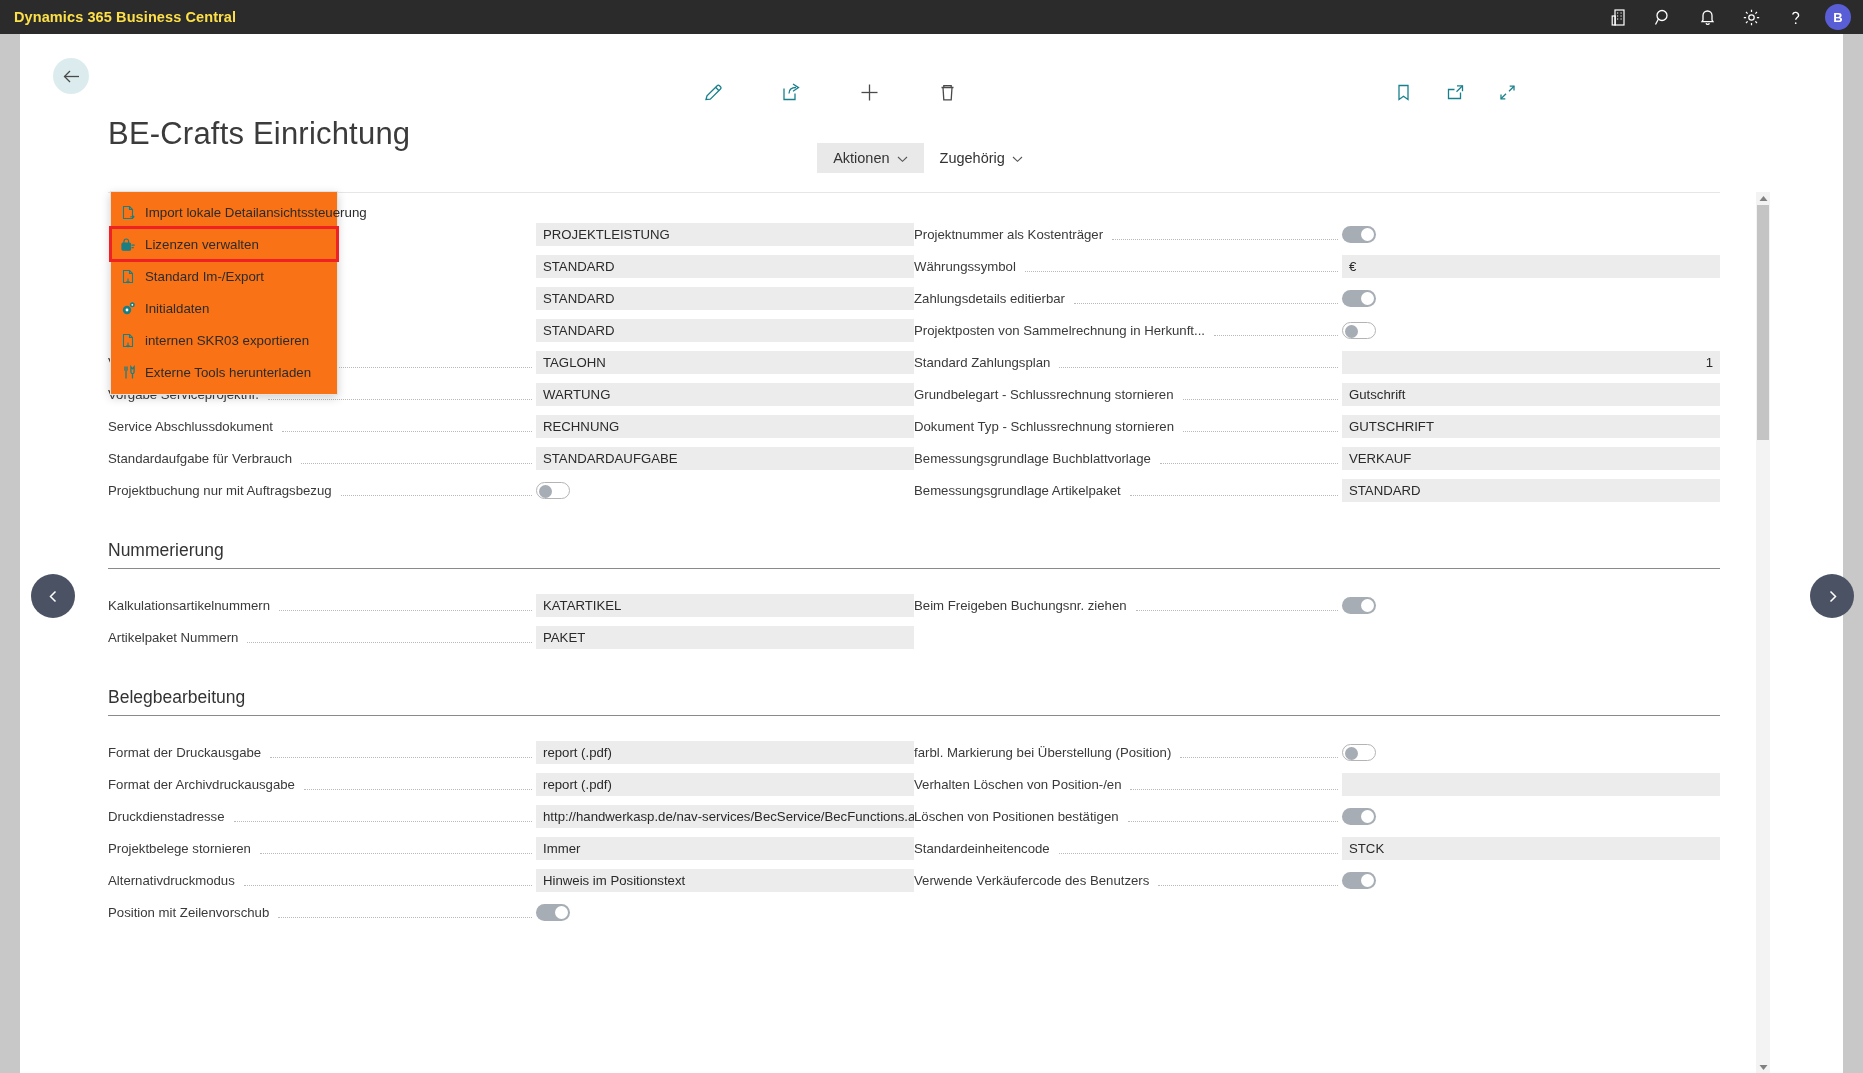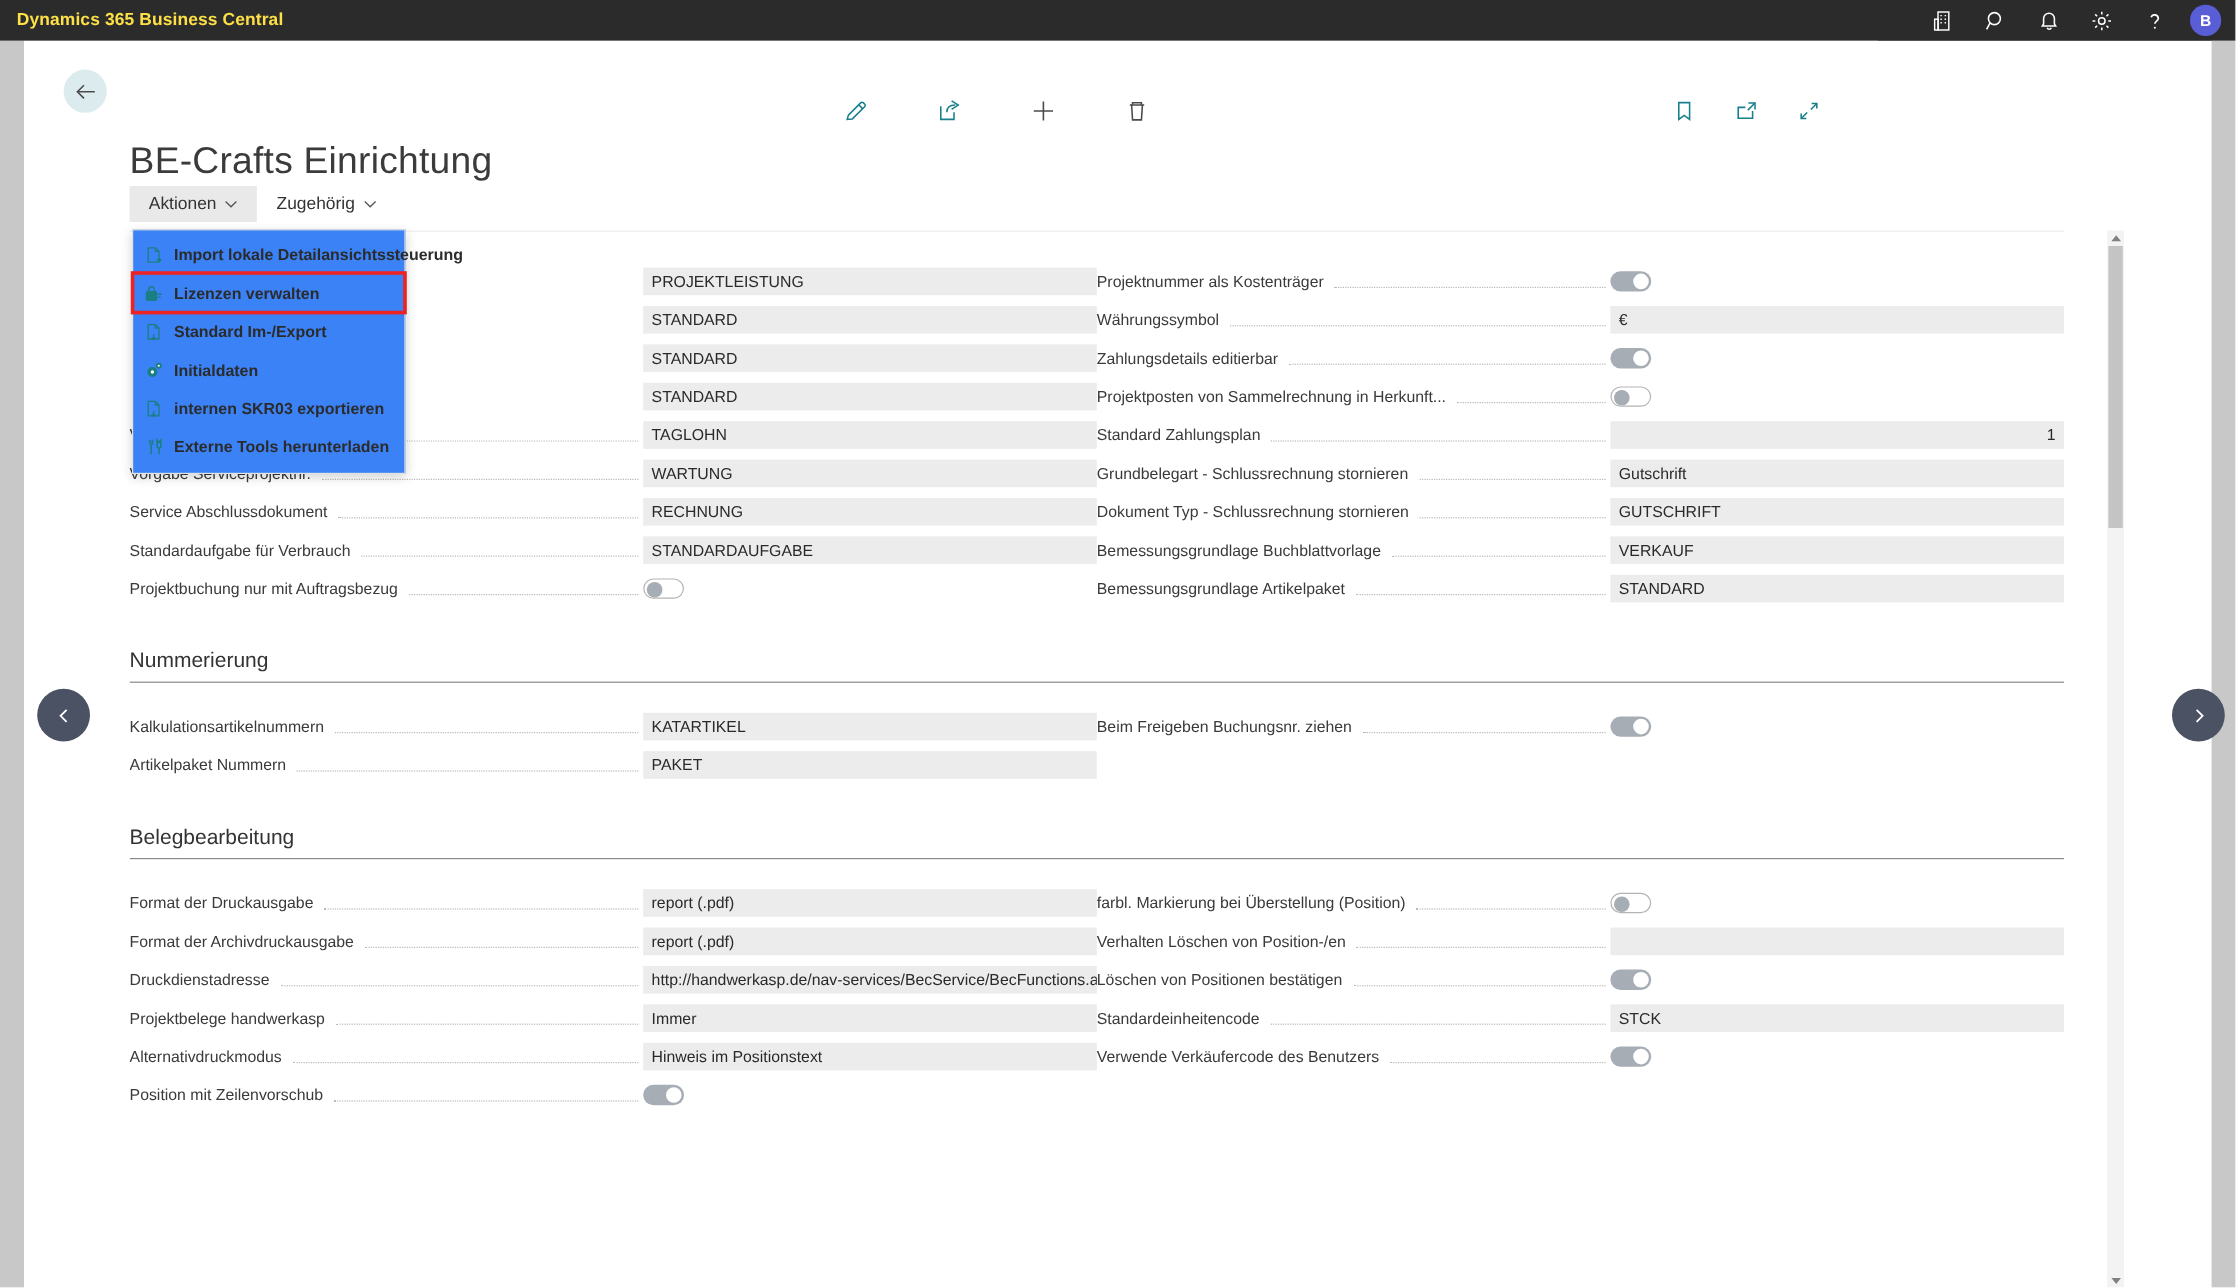--- a/index.html
+++ b/index.html
@@ -72,36 +72,36 @@
   .toolbar-center {
     position: absolute; left: 680px; top: 45px; display: flex; gap: 52px; align-items: center;
   }
   .tb-icon { width: 26px; height: 26px; display:flex; align-items:center; justify-content:center; cursor:pointer; }
   .toolbar-right {
     position: absolute; left: 1370px; top: 45px; display: flex; gap: 26px; align-items: center;
   }
 
   
   .ribbon {
-    position: absolute; left: 88px; top: 121px; width: 1640px; height: 30px;
-    display: flex; align-items: stretch; z-index: 20;
+    position: absolute; left: 88px; top: 109px; width: 1640px; height: 30px;
+    display: flex; align-items: stretch; z-index: 20; justify-content: center;
   }
   .ribbon-btn {
     display: flex; align-items: center; gap: 7px;
     padding: 0 16px; font-size: 14.5px; color: #333; cursor: pointer;
     background: transparent; white-space: nowrap;
   }
   .ribbon-btn.active { background: #e9e9e9; }
   .chev-dn { display: inline-block; }
 
   
   .menu {
     position: absolute; left: 90px; top: 157px; width: 228px;
-    background: #3b82f6; border: 1px solid #e2e2e2;
-    box-shadow: 0 3px 9px rgba(0,0,0,.18); z-index: 40; padding: 4px 0 6px 0; font-weight: bold;
+    background: #f97316; border: 1px solid #e2e2e2;
+    box-shadow: 0 3px 9px rgba(0,0,0,.18); z-index: 40; padding: 4px 0 6px 0;
   }
   .menu-item {
     height: 32px; display: flex; align-items: center; gap: 9px;
     padding: 0 8px 0 10px; font-size: 13.3px; color: #2b2b2b;
     cursor: pointer; white-space: nowrap;
   }
   .menu-item.highlighted {
     outline: 3px solid #ee2222; outline-offset: -1px; position: relative; z-index: 2;
   }
   .mi-icon { width: 15px; height: 16px; flex: 0 0 15px; display:flex; align-items:center; justify-content:center; }
@@ -466,21 +466,21 @@
               <span class="flabel">Format der Archivdruckausgabe</span>
               <span class="fdots"></span>
               <span class="fval">report (.pdf)</span>
             </div>
             <div class="frow">
               <span class="flabel">Druckdienstadresse</span>
               <span class="fdots"></span>
               <span class="fval">http://handwerkasp.de/nav-services/BecService/BecFunctions.asmx</span>
             </div>
             <div class="frow">
-              <span class="flabel">Projektbelege handwerkasp</span>
+              <span class="flabel">Projektbelege stornieren</span>
               <span class="fdots"></span>
               <span class="fval">Immer</span>
             </div>
             <div class="frow">
               <span class="flabel">Alternativdruckmodus</span>
               <span class="fdots"></span>
               <span class="fval">Hinweis im Positionstext</span>
             </div>
             <div class="frow">
               <span class="flabel">Position mit Zeilenvorschub</span>

